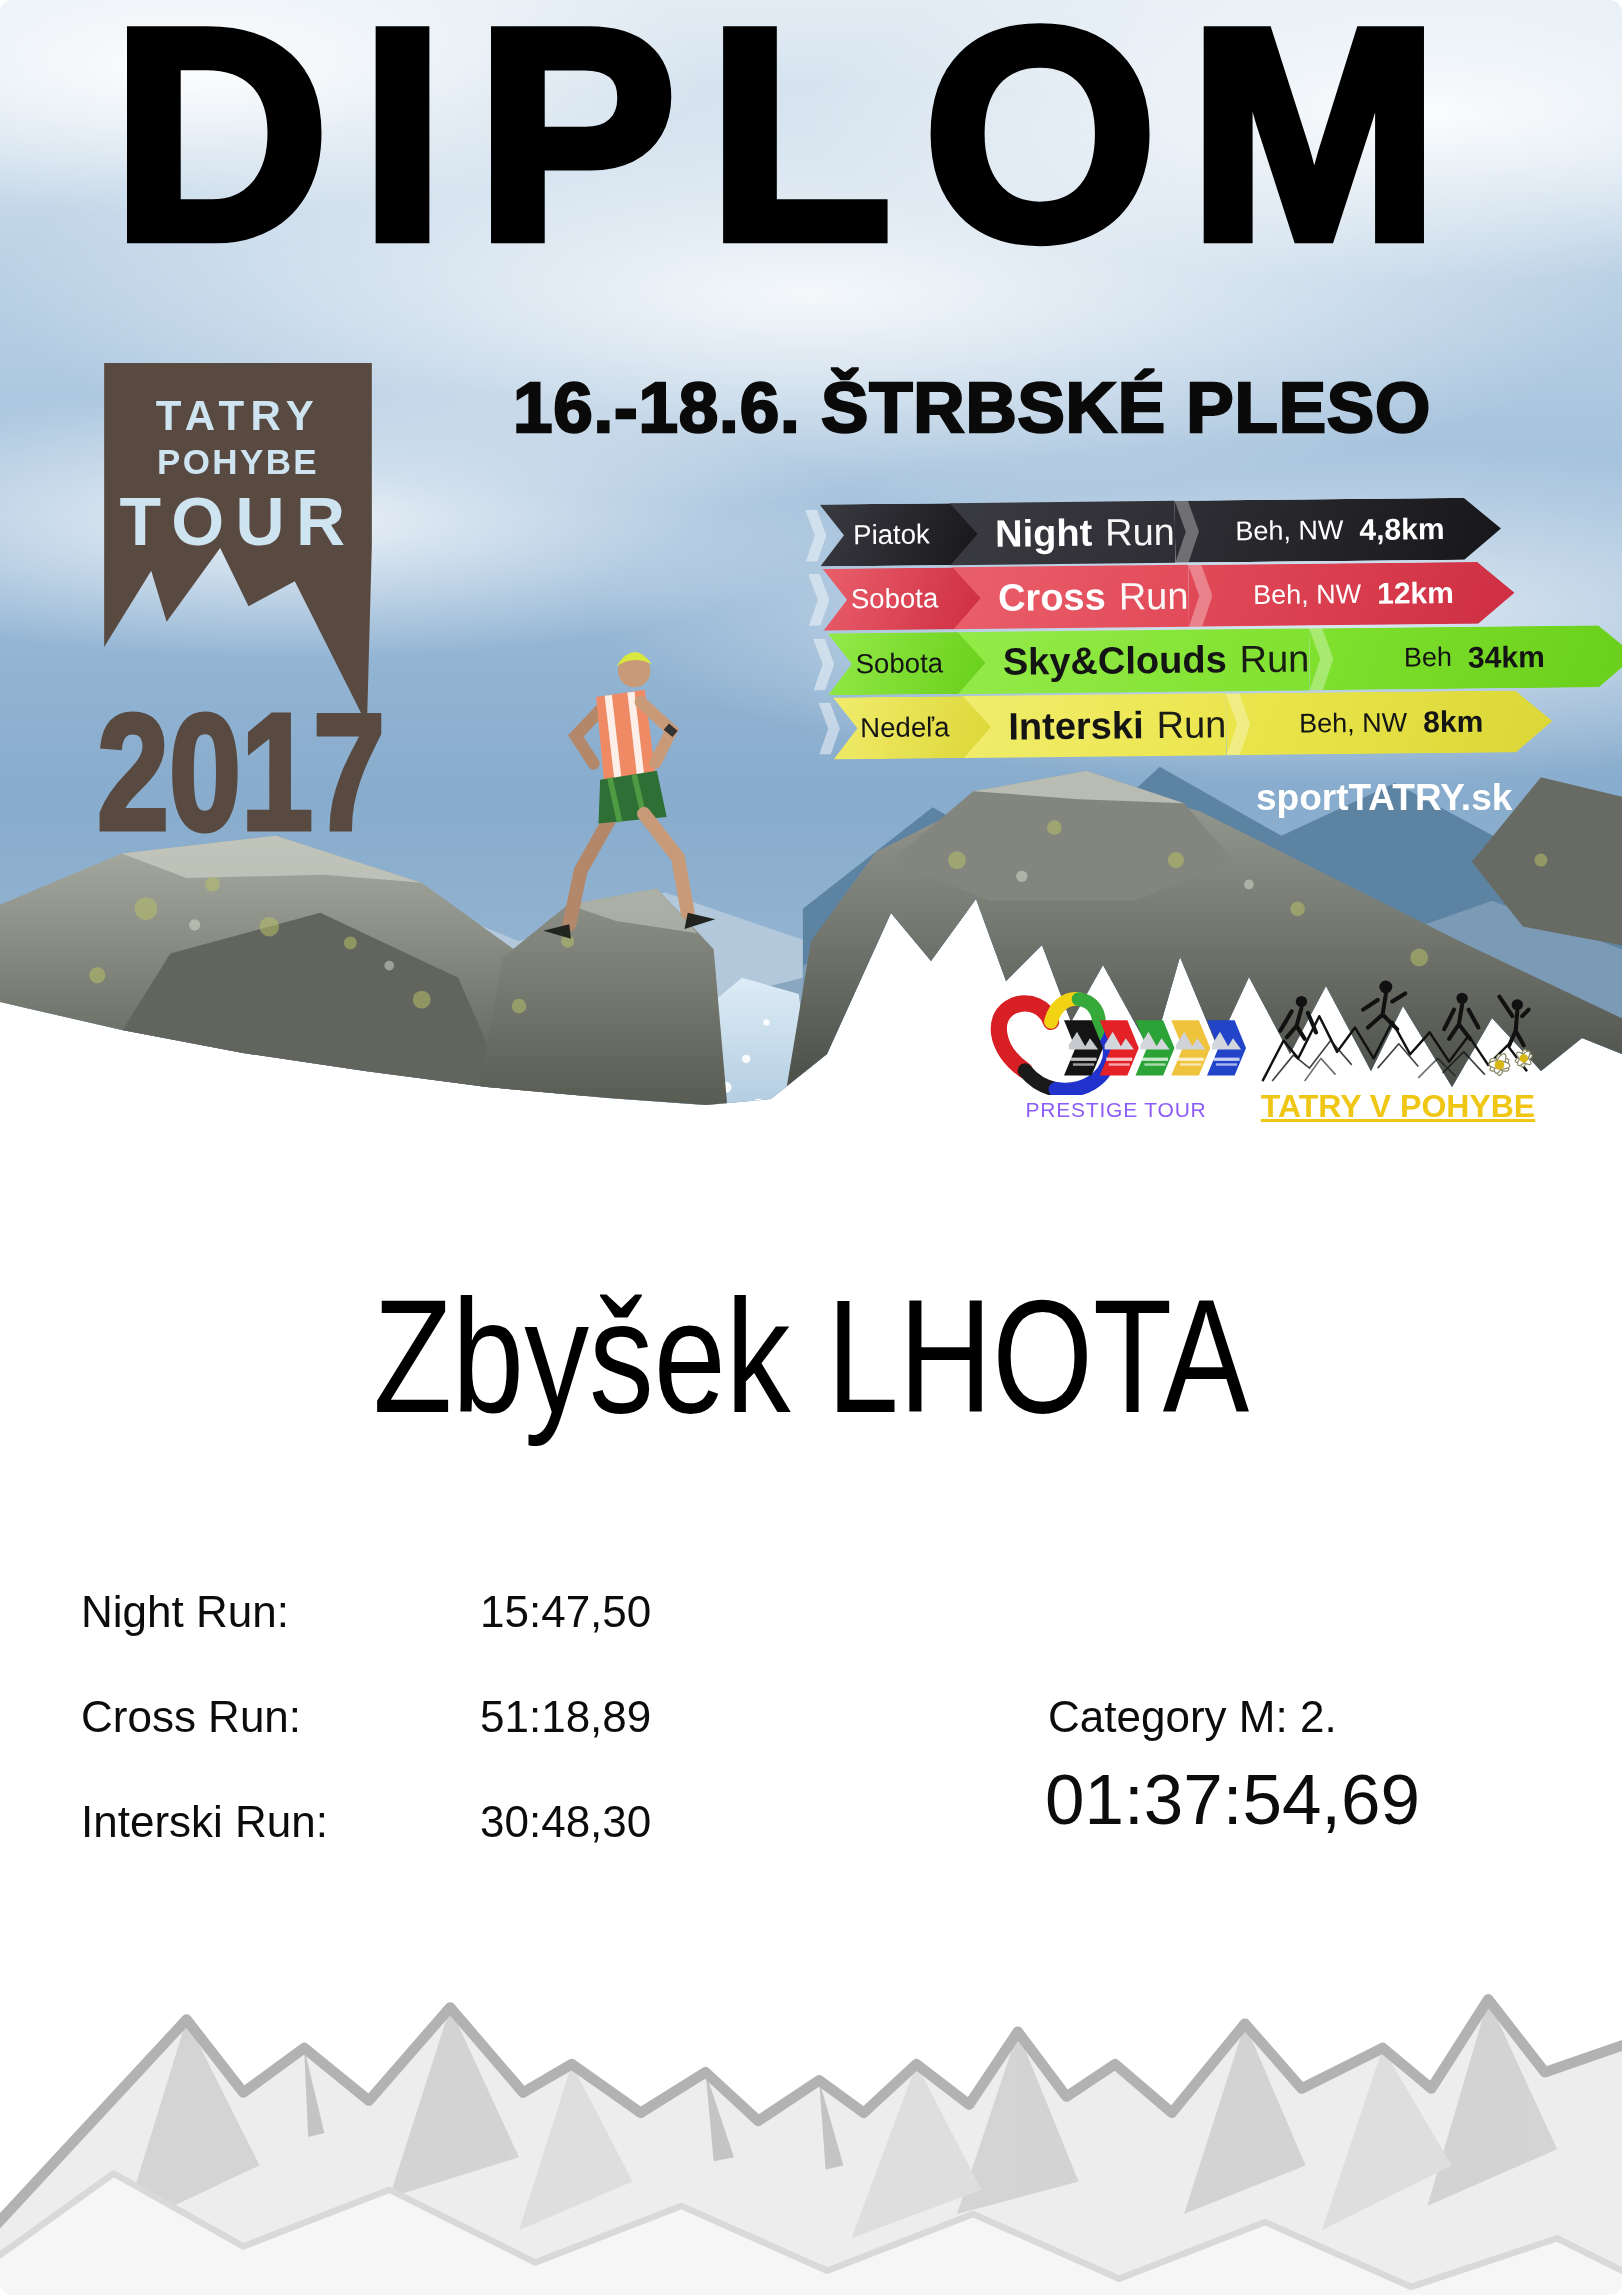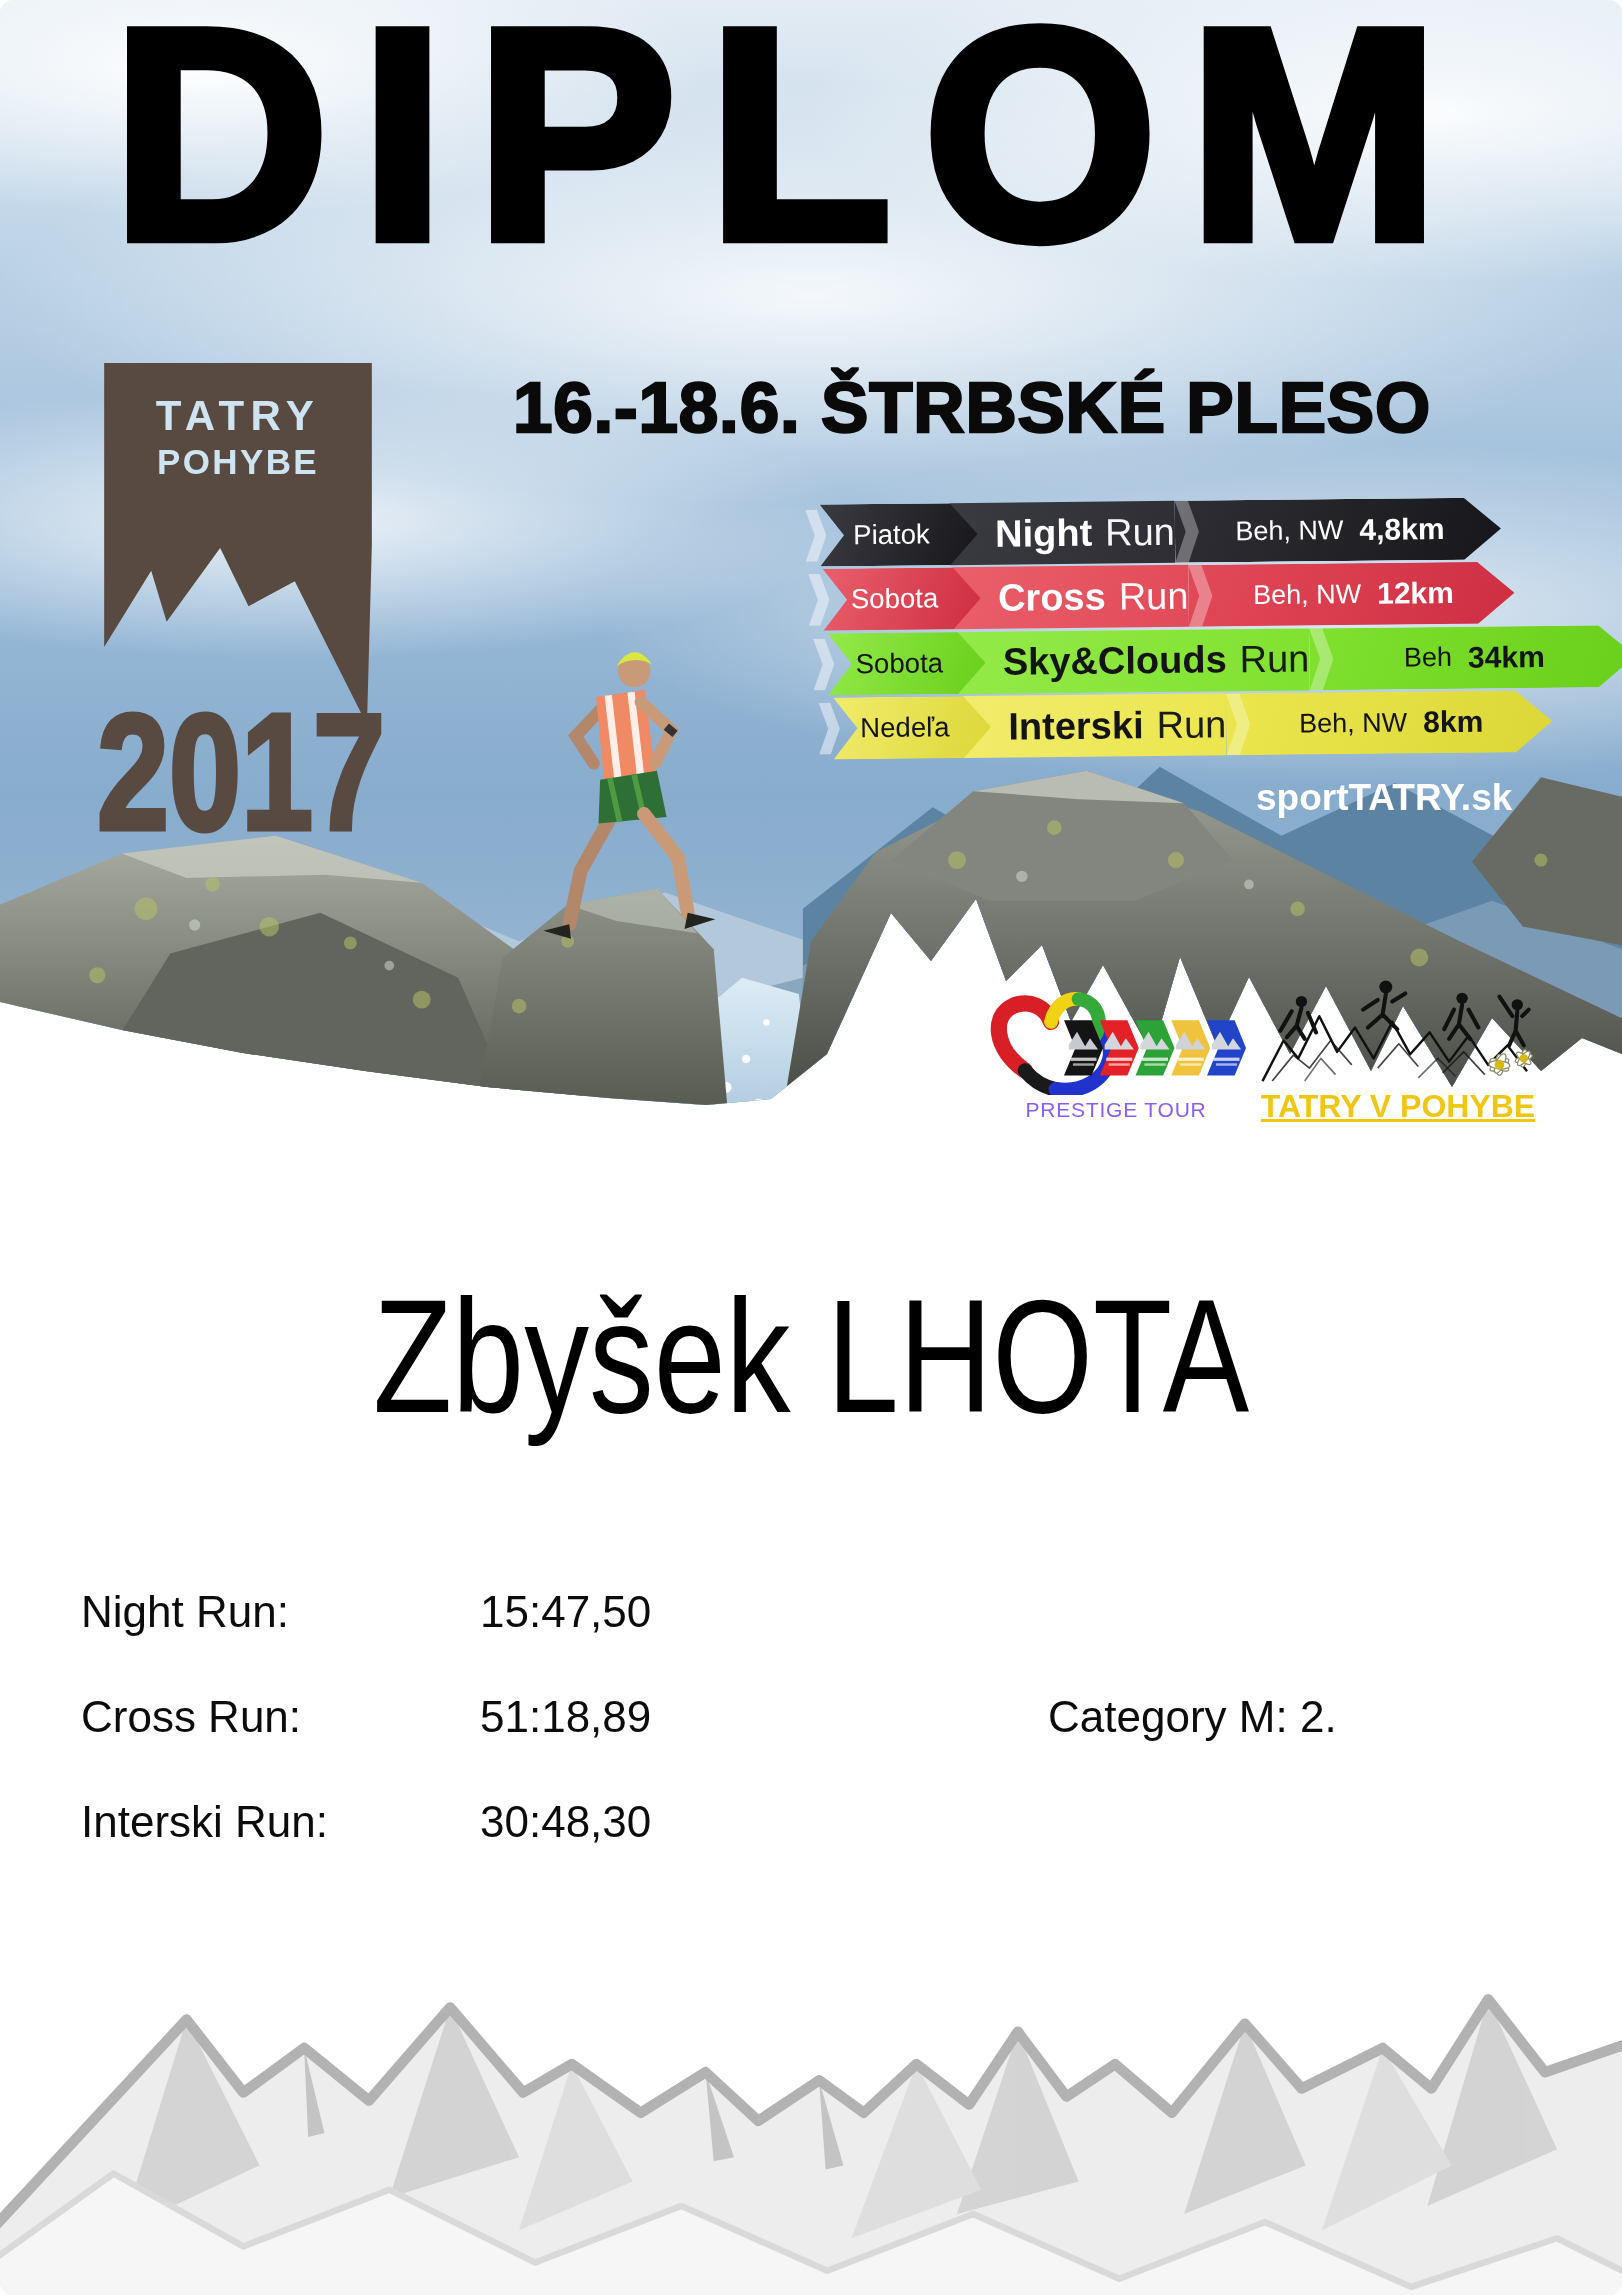--- a/index.html
+++ b/index.html
@@ -187,20 +187,21 @@
     <h1 class="diplom">DIPLOM</h1>
     <div class="subtitle">16.-18.6. ŠTRBSKÉ PLESO</div>
 
     <div class="trt">
       <svg width="268" height="365" viewBox="0 0 330 450" aria-hidden="true">
         <path d="M0,0 H330 V225 L324,446 L235,269 L178,300 L143,228 L77,319 L58,256 L0,350 Z" fill="#584a41"></path>
       </svg>
       <div class="trt-text">
         <div class="trt-l1">TATRY</div>
         <div class="trt-l2">POHYBE</div>
+        <div class="trt-l3">TOUR</div>
       </div>
     </div>
     <div class="year">2017</div>
 
     <div class="banners">
       <div class="race-row race-black row1">
         <div class="seg seg-day">Piatok</div>
         <div class="seg seg-name">
           <span class="nm">Night</span>
           <span class="tp">Run</span>
@@ -351,20 +352,21 @@
   <div class="result-label y1">Night Run:</div>
   <div class="result-time y1">15:47,50</div>
   <div class="result-label y2">Cross Run:</div>
   <div class="result-time y2">51:18,89</div>
   <div class="result-label y3">Interski Run:</div>
   <div class="result-time y3">30:48,30</div>
 
   <div class="sum-line y2">
     <span>Category M:</span><span>2.</span>
   </div>
+  <div class="total-time">01:37:54,69</div>
 
   <svg class="bottom-mountains" viewBox="0 0 2000 400" preserveAspectRatio="none" aria-hidden="true">
     <path d="M-20,330 L230,60 L300,150 L375,95 L455,160 L555,45 L645,150 L705,115 L790,175 L870,125 L935,185 L1010,135 L1065,175 L1130,115 L1195,165 L1255,75 L1315,155 L1375,115 L1445,175 L1535,65 L1605,145 L1705,95 L1765,145 L1835,35 L1905,125 L2020,85 L2020,410 L-20,410 Z" fill="#ededed"></path>
     <g fill="#cfcfcf" opacity=".85">
       <path d="M230,60 L320,240 L150,320 Z"></path>
       <path d="M555,45 L640,230 L480,280 Z"></path>
       <path d="M1255,75 L1330,260 L1180,300 Z"></path>
       <path d="M1535,65 L1610,240 L1460,300 Z"></path>
       <path d="M1835,35 L1920,220 L1760,290 Z"></path>
     </g>

